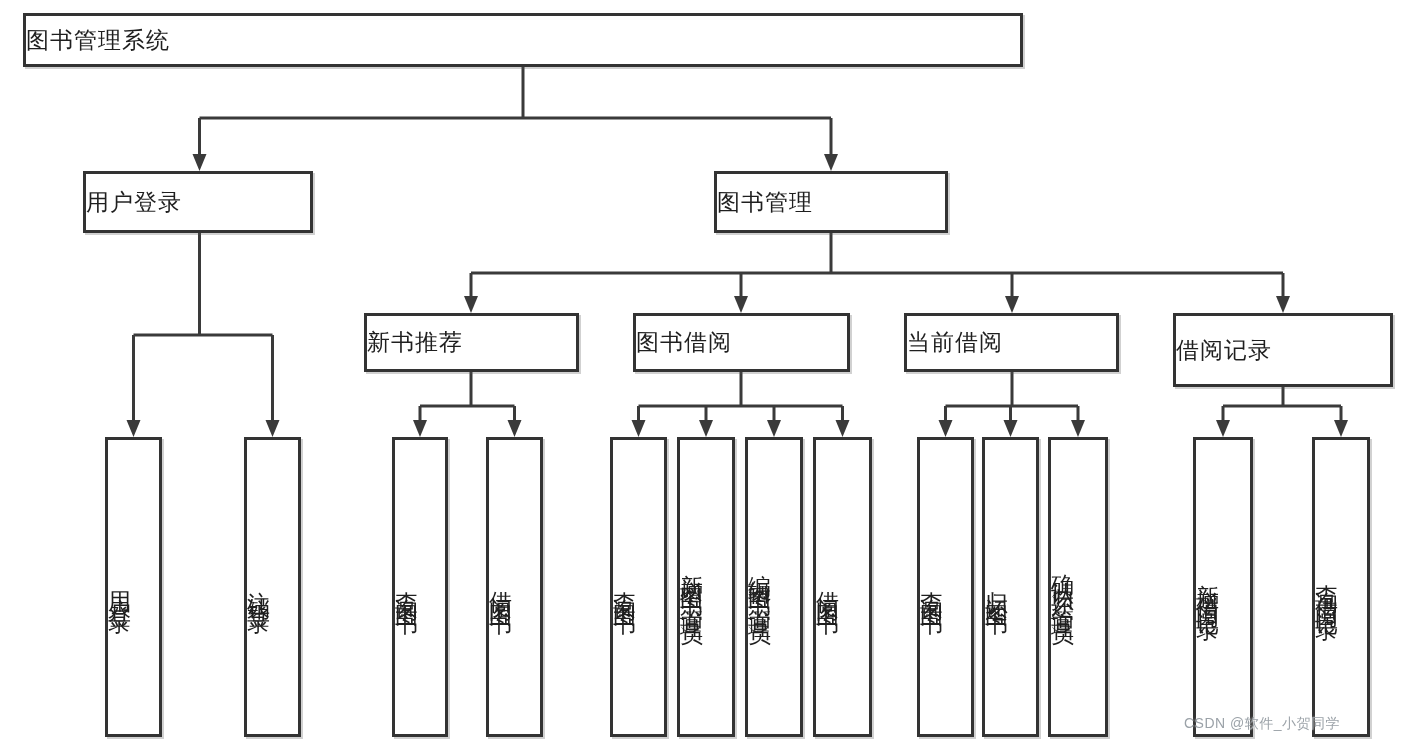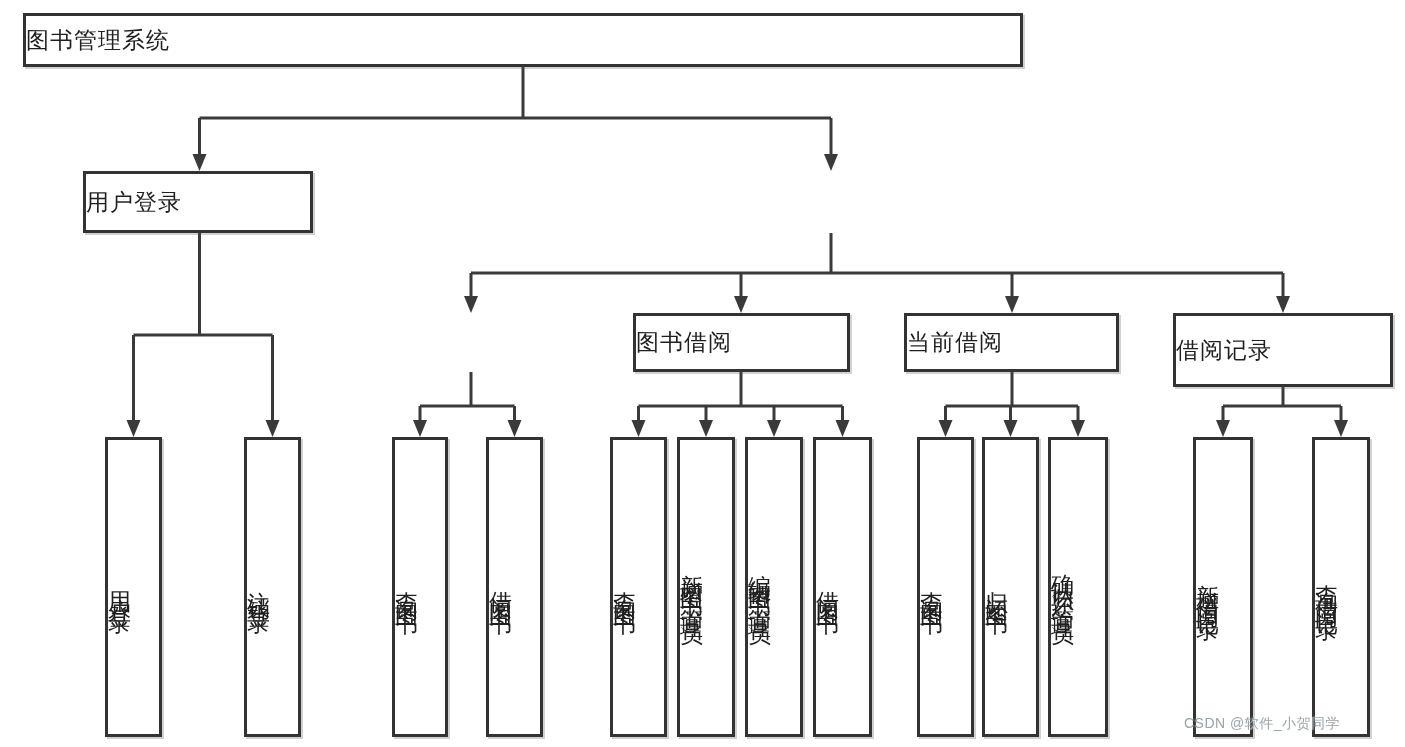--- a/index.html
+++ b/index.html
@@ -93,21 +93,27 @@
     </g>
   </svg>
 
   <div class="box" style="left:23px;top:13px;width:1000px;height:54px">
     <span>图书管理系统</span>
   </div>
 
   <div class="box" style="left:83px;top:171px;width:230px;height:62px">
     <span>用户登录</span>
   </div>
+  <div class="box" style="left:714px;top:171px;width:234px;height:62px">
+    <span>图书管理</span>
+  </div>
 
+  <div class="box" style="left:364px;top:313px;width:215px;height:59px">
+    <span>新书推荐</span>
+  </div>
   <div class="box" style="left:633px;top:313px;width:217px;height:59px">
     <span>图书借阅</span>
   </div>
   <div class="box" style="left:904px;top:313px;width:215px;height:59px">
     <span>当前借阅</span>
   </div>
   <div class="box" style="left:1173px;top:313px;width:220px;height:74px">
     <span>借阅记录</span>
   </div>
 

